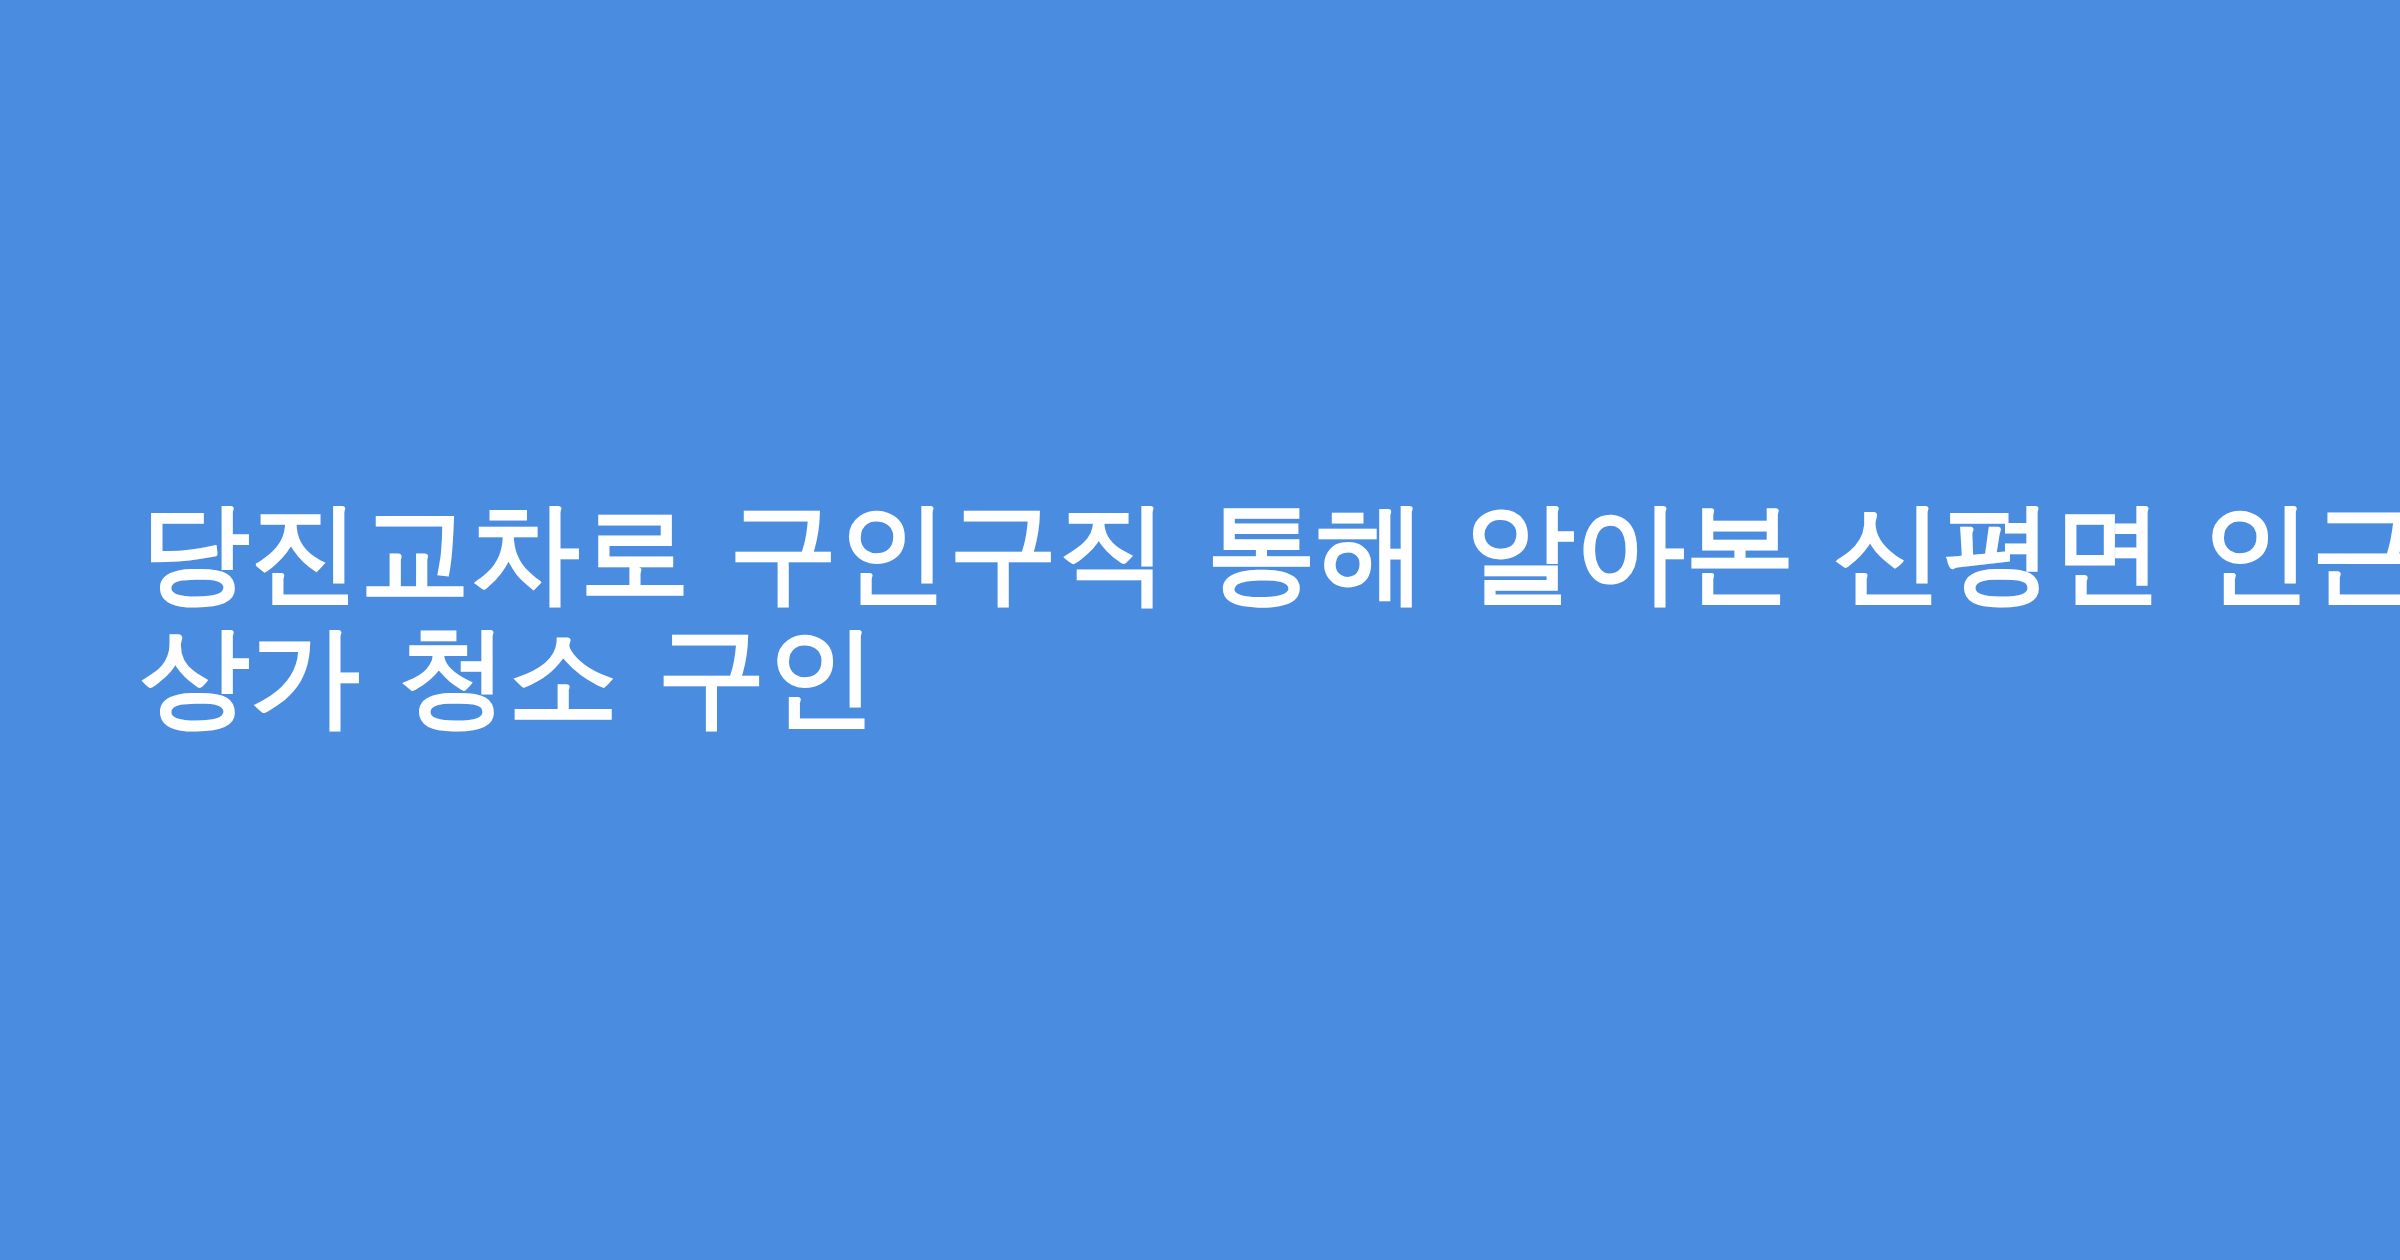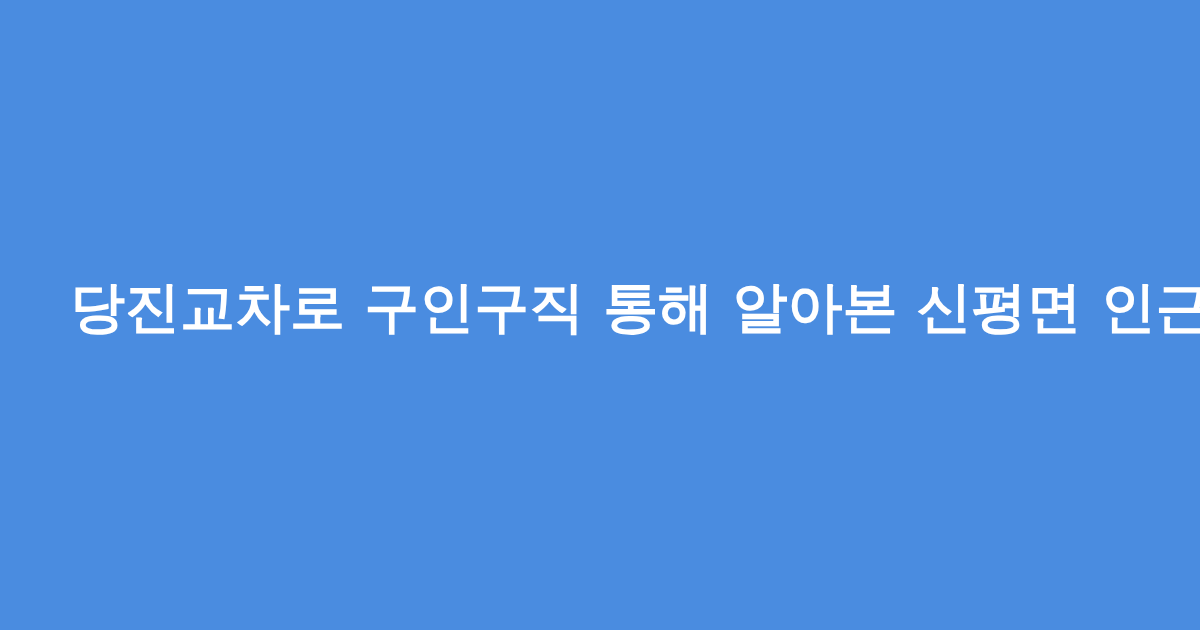--- a/index.html
+++ b/index.html
@@ -49,16 +49,17 @@
 </style>
 </head>
 <body>
 
 <div id="banner-card">
 
   <div id="headline-block">
 
     <span class="headline-line">당진교차로 구인구직 통해 알아본 신평면 인근</span>
 
+    <span class="headline-line">상가 청소 구인</span>
 
   </div>
 
 </div>
 
 </body></html>

